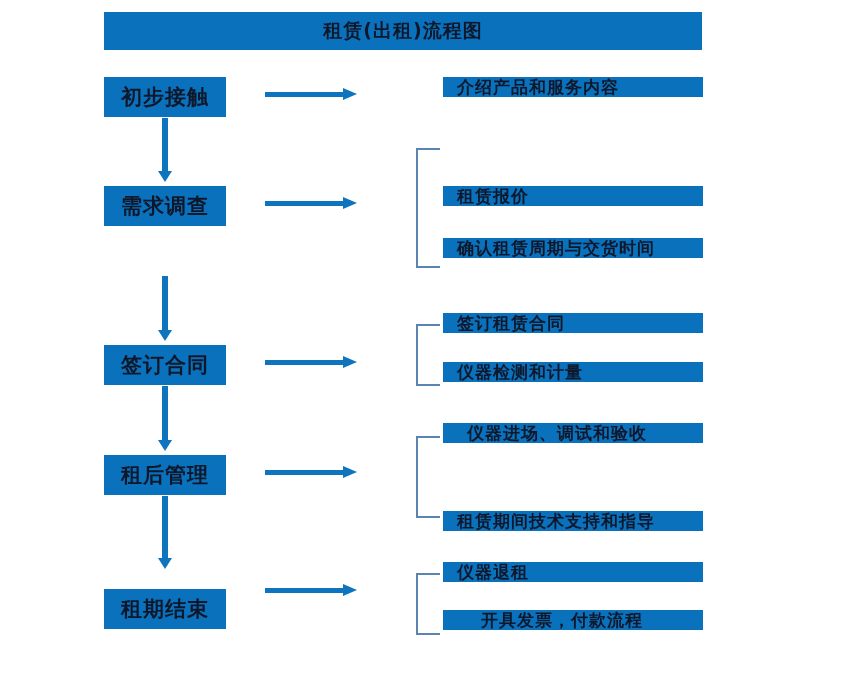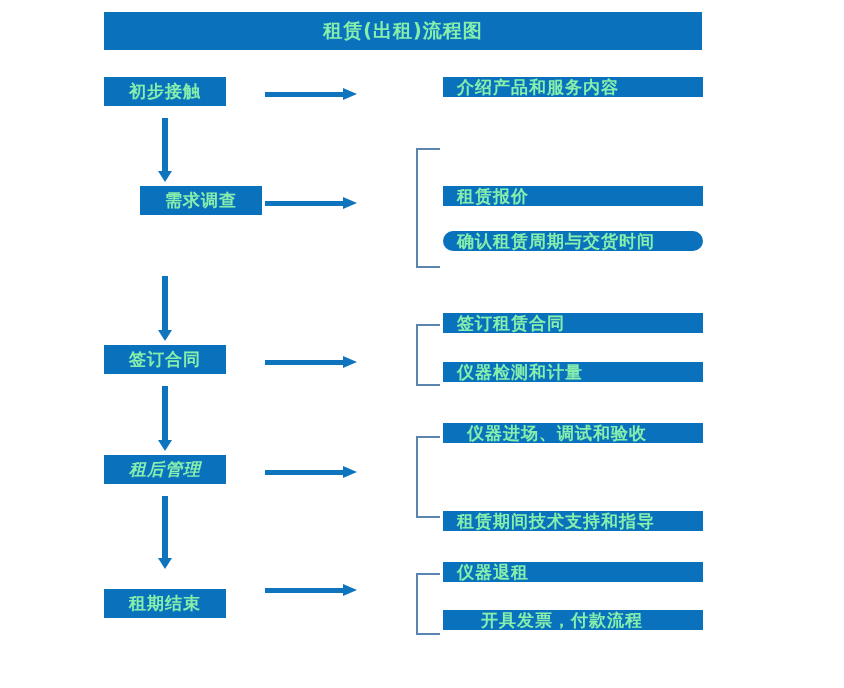--- a/index.html
+++ b/index.html
@@ -19,21 +19,21 @@
     position: absolute;
     left: 0;
     top: 0;
     width: 844px;
     height: 688px;
   }
 
   .box {
     position: absolute;
     background: #0a72bd;
-    color: #86efac;
+    color: #0f172a;
     font-weight: bold;
     display: flex;
     align-items: center;
     box-sizing: border-box;
     letter-spacing: 1px;
     white-space: nowrap;
   }
 
   
   .title-bar {
@@ -42,23 +42,23 @@
     width: 598px;
     height: 38px;
     justify-content: center;
     font-size: 19px;
   }
 
   
   .stage-box {
     left: 104px;
     width: 122px;
-    height: 29px;
+    height: 40px;
     justify-content: center;
-    font-size: 17px;
+    font-size: 21px;
   }
 
   
   .detail-box {
     left: 443px;
     width: 260px;
     height: 20px;
     justify-content: flex-start;
     padding-left: 14px;
     font-size: 17px;
@@ -127,25 +127,25 @@
 </style>
 </head>
 <body>
 
 <div id="canvas">
 
   <div class="box title-bar">租赁(出租)流程图</div>
 
   <div class="box stage-box" style="top:77px;">初步接触</div>
 
-  <div class="box stage-box" style="top:186px;margin-left:36px;">需求调查</div>
+  <div class="box stage-box" style="top:186px;">需求调查</div>
 
   <div class="box stage-box" style="top:345px;">签订合同</div>
 
-  <div class="box stage-box" style="top:455px;font-style:italic;">租后管理</div>
+  <div class="box stage-box" style="top:455px;">租后管理</div>
 
   <div class="box stage-box" style="top:573px;margin-top:16px;">租期结束</div>
 
   <div class="v-arrow" style="top:118px; height:64px;">
     <span class="shaft" style="height:53px;"></span>
     <span class="head"></span>
   </div>
 
   <div class="v-arrow" style="top:276px; height:65px;">
     <span class="shaft" style="height:54px;"></span>
@@ -193,21 +193,21 @@
 
   <div class="bracket" style="top:436px; height:82px;"></div>
 
   <div class="bracket" style="top:573px; height:62px;"></div>
 
   <div class="box detail-box" style="top:77px;">介绍产品和服务内容</div>
 
 
   <div class="box detail-box" style="top:186px;">租赁报价</div>
 
-  <div class="box detail-box" style="top:231px;border-radius:14px;">确认租赁周期与交货时间</div>
+  <div class="box detail-box" style="top:238px;">确认租赁周期与交货时间</div>
 
   <div class="box detail-box" style="top:313px;">签订租赁合同</div>
 
   <div class="box detail-box" style="top:362px;">仪器检测和计量</div>
 
   <div class="box detail-box" style="top:423px;padding-left:24px;">仪器进场、调试和验收</div>
 
   <div class="box detail-box" style="top:511px;">租赁期间技术支持和指导</div>
 
   <div class="box detail-box" style="top:562px;">仪器退租</div>

